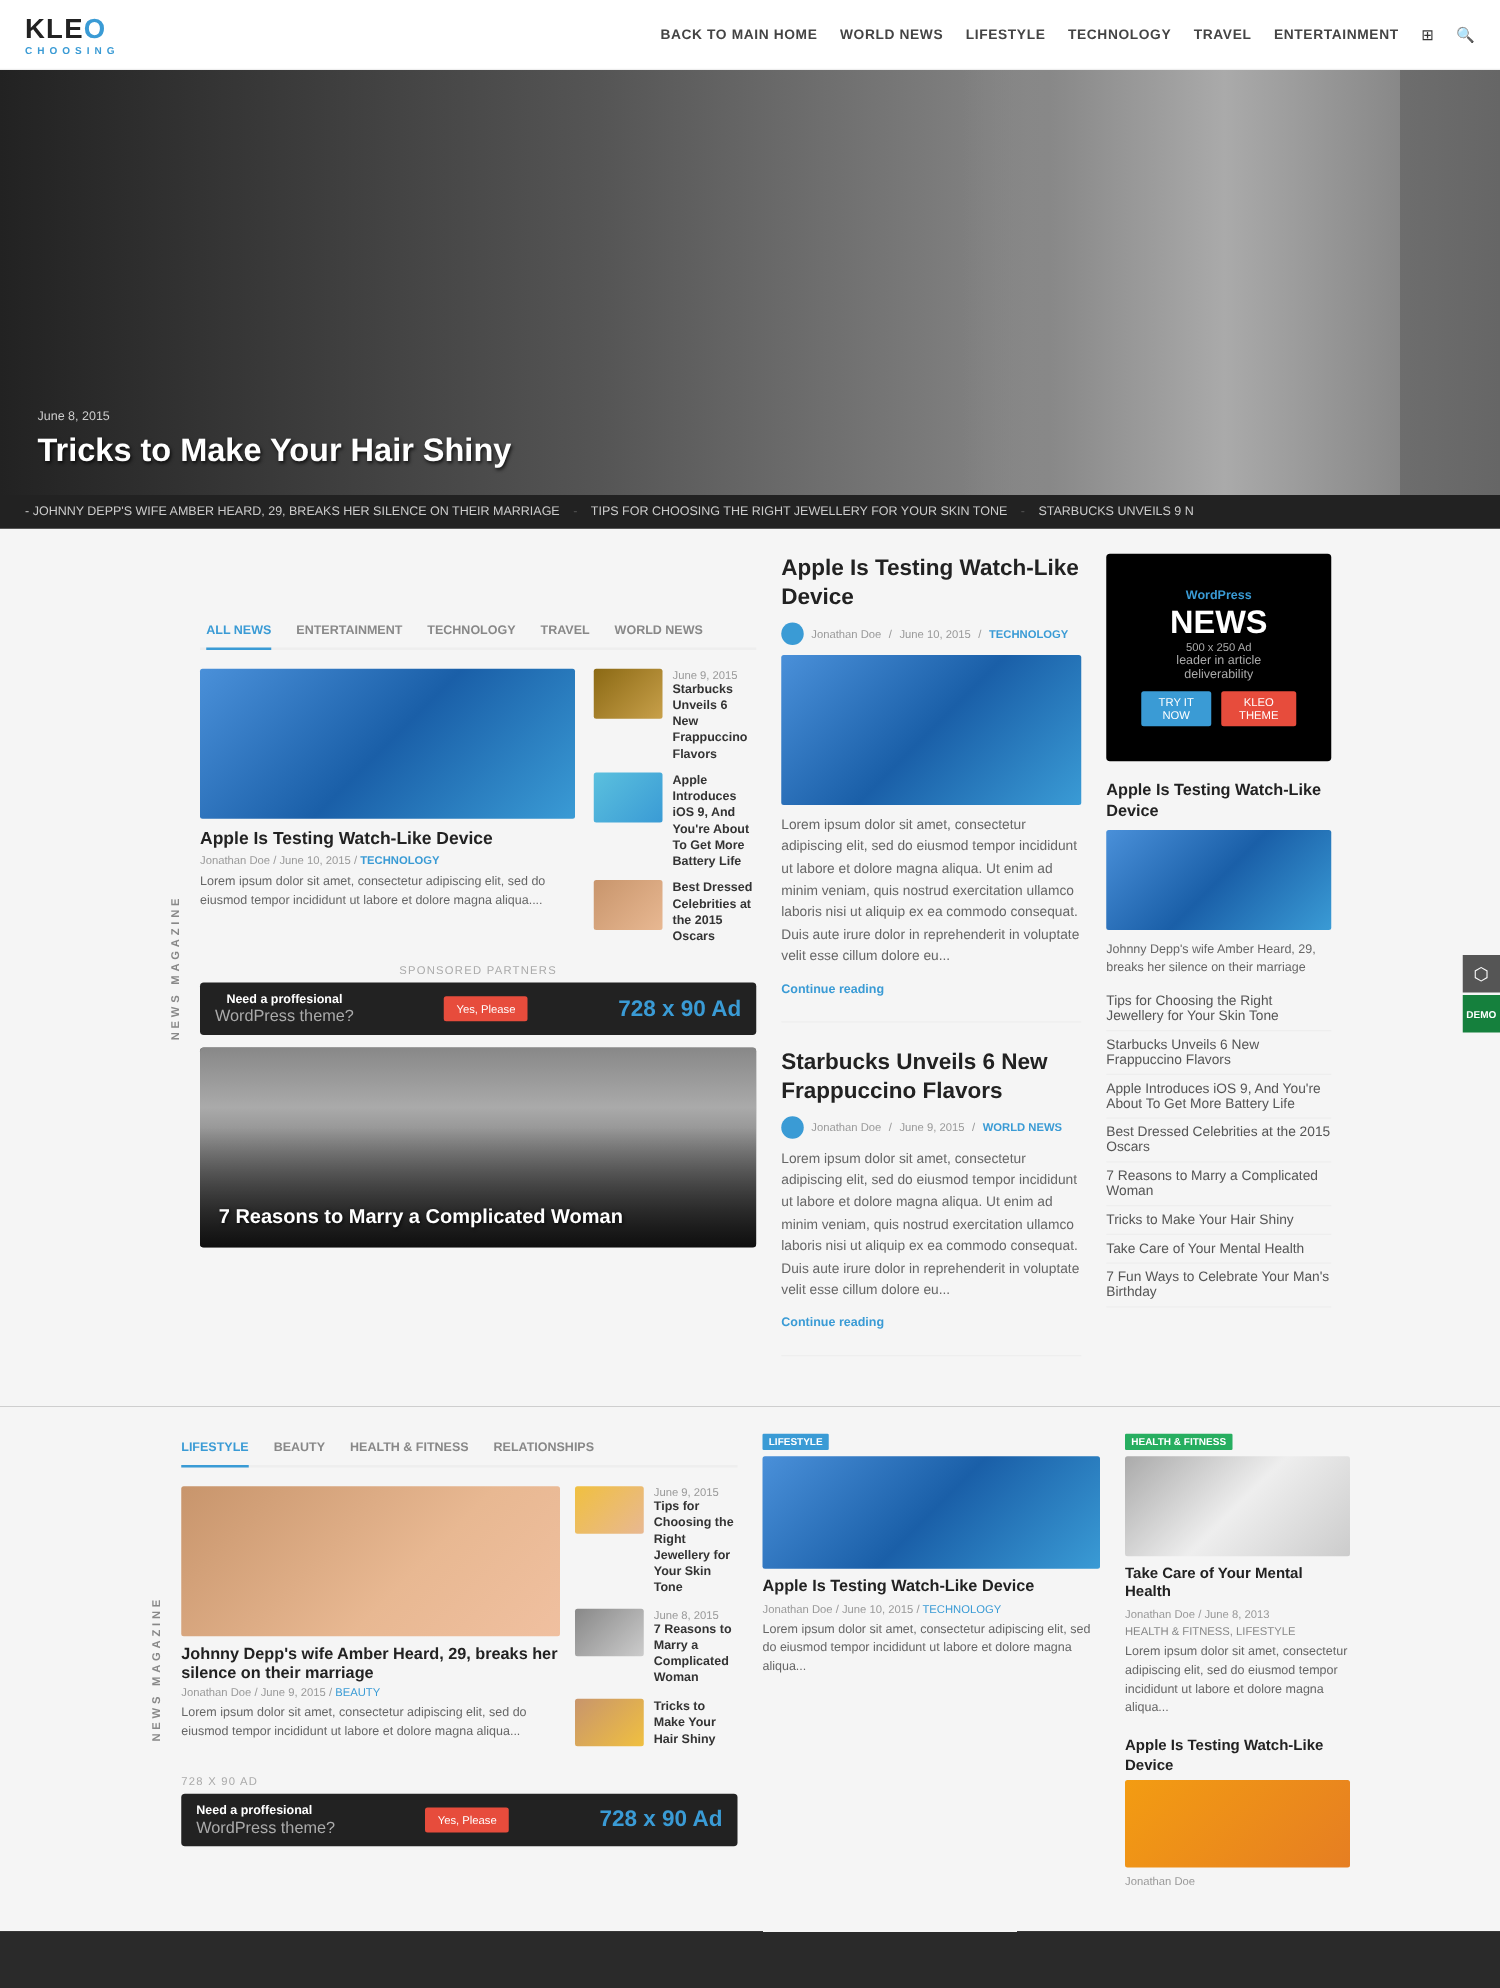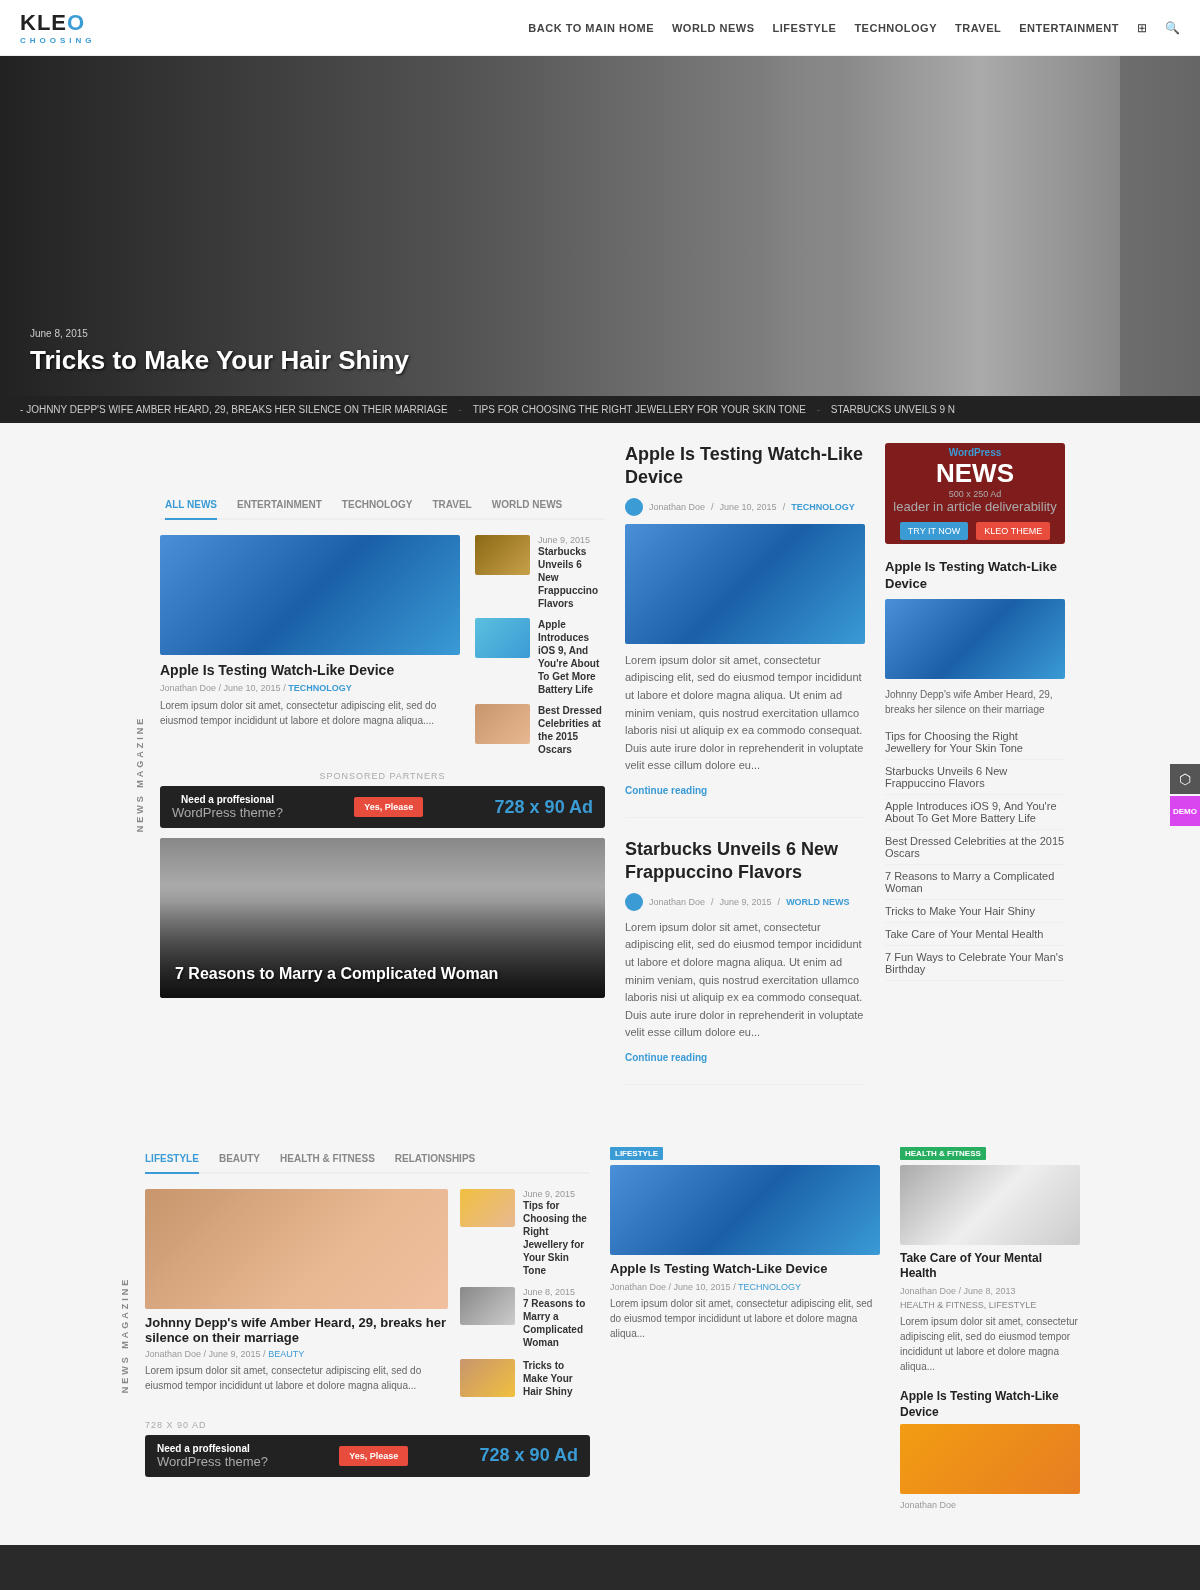--- a/index.html
+++ b/index.html
@@ -51,45 +51,45 @@
     .article-excerpt { font-size: 10px; color: #666; line-height: 1.5; }
     .side-article-title { font-size: 10px; font-weight: 600; color: #333; line-height: 1.3; }
     .side-article-meta { font-size: 9px; color: #999; }
 
     
     .sponsored { text-align: center; margin: 10px 0; }
     .sponsored-label { font-size: 9px; color: #aaa; text-transform: uppercase; letter-spacing: 1px; margin-bottom: 5px; }
     .ad-banner { background: #222; border-radius: 3px; padding: 8px 12px; display: flex; align-items: center; justify-content: space-between; color: #fff; }
     .ad-text { font-size: 10px; font-weight: 600; }
     .ad-sub { font-size: 13px; color: #aaa; }
-    .ad-btn { background: #e74c3c; color: #fff; border: none; padding: 5px 10px; font-size: 9px; font-weight: 700; border-radius: 2px; cursor: pointer; }
+    .ad-btn { background: #e74c3c; color: #fff; border: none; padding: 5px 10px; font-size: 9px; font-weight: 400; border-radius: 2px; cursor: pointer; }
     .ad-number { font-size: 18px; font-weight: 900; color: #3a9bd5; }
 
     
     .feature-card { position: relative; height: 160px; background: linear-gradient(135deg, #444 0%, #888 100%); border-radius: 3px; overflow: hidden; display: flex; align-items: flex-end; margin-top: 10px; }
     .feature-card-bg { position: absolute; top: 0; left: 0; right: 0; bottom: 0; background: linear-gradient(to bottom right, #555 0%, #888 50%, #aaa 100%); }
     .feature-overlay { position: absolute; top: 0; left: 0; right: 0; bottom: 0; background: linear-gradient(to top, rgba(0,0,0,0.7) 0%, transparent 60%); }
     .feature-title { position: relative; z-index: 2; color: #fff; font-size: 16px; font-weight: 700; padding: 15px; text-shadow: 1px 1px 3px rgba(0,0,0,0.8); }
 
     
     .center-col { flex: 1; min-width: 0; }
     .article-card { margin-bottom: 20px; padding-bottom: 20px; border-bottom: 1px solid #eee; }
     .article-card-title { font-size: 18px; font-weight: 700; color: #222; margin-bottom: 8px; line-height: 1.3; }
     .article-card-meta { display: flex; align-items: center; gap: 6px; font-size: 9px; color: #999; margin-bottom: 8px; }
     .article-card-meta .avatar { width: 18px; height: 18px; border-radius: 50%; background: #3a9bd5; flex-shrink: 0; }
     .article-card-img { width: 100%; height: 120px; border-radius: 2px; margin-bottom: 8px; }
     .article-card-text { font-size: 11px; color: #666; line-height: 1.6; margin-bottom: 8px; }
     .continue-btn { font-size: 10px; color: #3a9bd5; font-weight: 600; cursor: pointer; background: none; border: none; padding: 0; }
 
     
     .right-sidebar { width: 180px; flex-shrink: 0; }
-    .ad-box { background: #7f1d1d; border-radius: 3px; padding: 4px; text-align: center; margin-bottom: 15px; }
+    .ad-box { background: #000000; border-radius: 3px; padding: 28px; text-align: center; margin-bottom: 15px; }
     .ad-news-label { color: #3a9bd5; font-size: 10px; font-weight: 700; }
     .ad-news-title { color: #fff; font-size: 26px; font-weight: 900; }
-    .ad-desc { color: #aaa; font-size: 13px; margin-bottom: 8px; }
+    .ad-desc { color: #aaa; font-size: 10px; margin-bottom: 8px; }
     .ad-try-btn { background: #3a9bd5; color: #fff; border: none; padding: 4px 8px; font-size: 9px; border-radius: 2px; cursor: pointer; margin-right: 4px; }
     .ad-kleo-btn { background: #e74c3c; color: #fff; border: none; padding: 4px 8px; font-size: 9px; border-radius: 2px; cursor: pointer; }
     .sidebar-article-title { font-size: 13px; font-weight: 700; color: #222; margin: 10px 0 6px; line-height: 1.3; }
     .sidebar-article-img { width: 100%; height: 80px; border-radius: 2px; margin-bottom: 8px; }
     .sidebar-desc { font-size: 10px; color: #666; line-height: 1.5; margin-bottom: 8px; }
     .sidebar-links { list-style: none; }
     .sidebar-links li { padding: 5px 0; border-bottom: 1px solid #eee; font-size: 11px; color: #555; cursor: pointer; }
 
     
     .section2 { background: #f5f5f5; padding: 20px 15px; }
@@ -474,14 +474,14 @@
         <div class="s2r-img2"></div>
         <div class="s2r-name">Jonathan Doe</div>
       </div>
     </div>
 
   </div>
 </div>
 
 <div style="position: fixed; right: 0; top: 50%; transform: translateY(-50%); z-index: 100; display: flex; flex-direction: column; gap: 2px;">
   <button style="background: #555; color: #fff; border: none; width: 30px; height: 30px; cursor: pointer; font-size: 14px;">⬡</button>
-  <button style="background: #d946ef; color: #fff; border: none; width: 30px; height: 30px; cursor: pointer; font-size: 8px; font-weight: 700; padding: 2px;">DEMO</button>
+  <button style="background: #15803d; color: #fff; border: none; width: 30px; height: 30px; cursor: pointer; font-size: 8px; font-weight: 700; padding: 2px;">DEMO</button>
 </div>
 
 </body></html>

